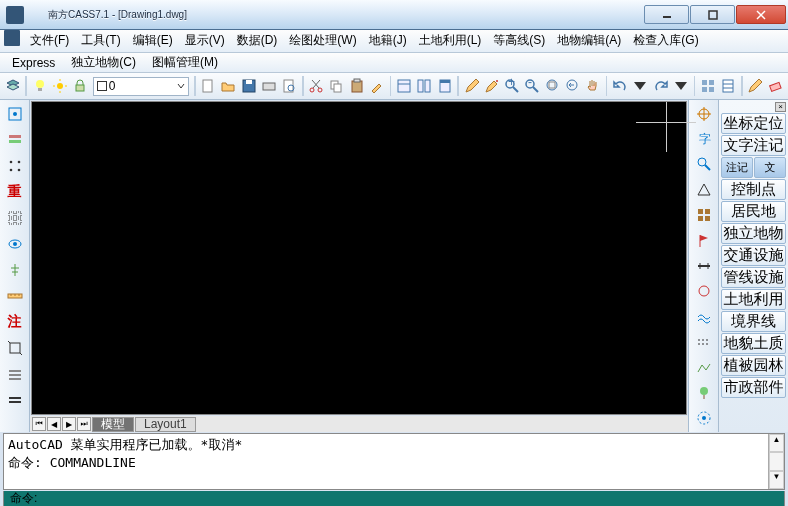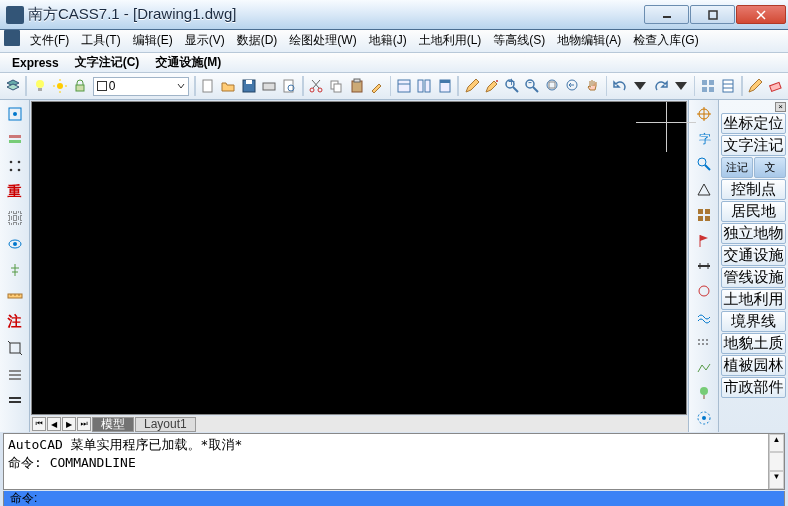--- a/index.html
+++ b/index.html
@@ -1,27 +1,27 @@
 <!DOCTYPE html>
 <html><head>
 <meta charset="utf-8">
 <style>
 * { margin:0; padding:0; box-sizing:border-box; font-family:"SimSun","Microsoft YaHei",Arial,sans-serif; font-size:12px; }
 body { width:788px; height:506px; background:#d9e4f1; overflow:hidden; }
 .titlebar { height:30px; background:linear-gradient(#f7fbff,#d9e8f7,#b8d4ed); display:flex; align-items:center; padding:0 2px; border-bottom:1px solid #4b6e91; }
 .titlebar .icon { width:18px; height:18px; background:#357; margin:0 4px; border-radius:2px; }
-.titlebar .title { flex:1; color:#1a2a40; text-shadow:0 1px 0 #fff; font-size:15px; }
+.titlebar .title { flex:1; color:#1a2a40; text-shadow:0 1px 0 #fff; font-size:10px;margin-left:20px; }
 .winbtns { display:flex; gap:0; }
 .winbtn { width:45px; height:19px; border:1px solid #6b8db0; background:linear-gradient(#e9f2fb,#c7dbef); display:flex; align-items:center; justify-content:center; border-radius:2px; margin-left:1px; }
 .winbtn.close { width:50px; background:linear-gradient(#e77a6e,#d24a34); border-color:#b03a28; color:#fff; }
 .winbtn svg { width:10px; height:10px; }
 .menubar { height:23px; background:linear-gradient(#fdfdfd,#e5eef7); display:flex; align-items:flex-start; padding:0 2px; border-bottom:1px solid #b8c8d8; }
 .menubar .docicon { width:16px; height:16px; background:#357; margin:0 4px 0 2px; border-radius:1px; }
 .menuitem { padding:2px 6px; cursor:default; }
-.menubar2 { height:20px; background:linear-gradient(#fdfdfd,#e5eef7); display:flex; align-items:center; padding:0 4px; border-bottom:1px solid #b8c8d8;font-weight:bold; }
+.menubar2 { height:20px; background:linear-gradient(#fdfdfd,#e5eef7); display:flex; align-items:center; padding:0 4px; border-bottom:1px solid #b8c8d8; }
 .menubar2 .menuitem { padding:2px 8px; }
 .toolbar { height:27px; background:linear-gradient(#fafcfe,#e2ebf4); display:flex; align-items:center; padding:0 3px; border-bottom:1px solid #a8bcd0; gap:1px; }
 .tbtn { width:22px; height:22px; display:flex; align-items:center; justify-content:center; border:1px solid transparent; border-radius:2px; }
 .tbtn svg { width:16px; height:16px; }
 .tsep { width:2px; height:20px; background:#c0d0e0; margin:0 2px; }
 .layerbox { width:110px; height:19px; background:#fff; border:1px solid #a0b4c8; display:flex; align-items:center; padding:0 3px; gap:2px; margin:0 2px; }
 .layerbox .sq { width:10px; height:10px; border:1px solid #333; }
 .layerbox .txt { flex:1; }
 .mainarea { height:332px; display:flex; }
 .lefttools { width:30px; background:linear-gradient(90deg,#f4f8fc,#e0eaf4); border-right:1px solid #a8bcd0; display:flex; flex-direction:column; align-items:center; padding:4px 0; gap:6px; }
@@ -41,21 +41,21 @@
 .rightpanel .closebar { height:10px; display:flex; justify-content:flex-end; }
 .rightpanel .closex { width:11px; height:10px; border:1px solid #888; background:#ddd; font-size:8px; text-align:center; line-height:8px; }
 .rbtn { height:21px; background:linear-gradient(#fdfeff,#e1ecf6); border:1px solid #9bb8d5; border-radius:2px; display:flex; align-items:center; justify-content:center; font-size:15px; }
 .rbtn.active { background:linear-gradient(#d0e4f8,#a8c8e8); }
 .rightpanel .half { display:flex; gap:1px;text-align:center; }
 .rightpanel .half .rbtn { flex:1; font-size:11px; padding:0; }
 .cmdarea { height:57px; background:#fff; border:1px solid #888; margin:1px 3px; display:flex; }
 .cmdtext { flex:1; padding:2px 4px; font-family:"SimSun",monospace; font-size:13px; overflow:hidden; white-space:pre; }
 .cmdscroll { width:16px; background:#e8e8e8; border-left:1px solid #aaa; display:flex; flex-direction:column; }
 .cmdscroll div { flex:1; border:1px solid #ccc; background:#f4f4f4; font-size:8px; text-align:center; }
-.cmdinput { height:16px; display:flex; align-items:center; padding:0 6px; margin:0 3px; border:1px solid #888; border-top:none; background:#3b82f6; font-family:"SimSun",monospace; font-size:13px; }
+.cmdinput { height:16px; display:flex; align-items:center; padding:0 6px; margin:0 3px; border:1px solid #888; border-top:none; background:#0f766e; font-family:"SimSun",monospace; font-size:13px; }
 .statusbar { height:22px; background:linear-gradient(#f4f8fc,#dde8f2); display:flex; align-items:center; padding:0 4px; border-top:1px solid #a8bcd0; gap:2px; }
 .statusbar .spacer { flex:1; }
 </style>
 </head>
 <body>
 
 <div class="titlebar">
   <div class="icon"></div>
   <div class="title">南方CASS7.1 - [Drawing1.dwg]</div>
   <div class="winbtns">
@@ -88,22 +88,22 @@
   <div class="menuitem">绘图处理(W)</div>
   <div class="menuitem">地籍(J)</div>
   <div class="menuitem">土地利用(L)</div>
   <div class="menuitem">等高线(S)</div>
   <div class="menuitem">地物编辑(A)</div>
   <div class="menuitem">检查入库(G)</div>
 </div>
 
 <div class="menubar2">
   <div class="menuitem">Express</div>
-  <div class="menuitem">文字注记(C)</div>
-  <div class="menuitem">交通设施(M)</div>
+  <div class="menuitem">独立地物(C)</div>
+  <div class="menuitem">图幅管理(M)</div>
 </div>
 
 <div class="toolbar">
   <div class="tbtn">
       <svg viewBox="0 0 16 16">
         <polygon points="8,2 14,5 8,8 2,5" fill="#6aa" stroke="#357"></polygon>
         <polygon points="8,6 14,9 8,12 2,9" fill="#adc" stroke="#357"></polygon>
       </svg>
     </div>
   <div class="tsep"></div>

